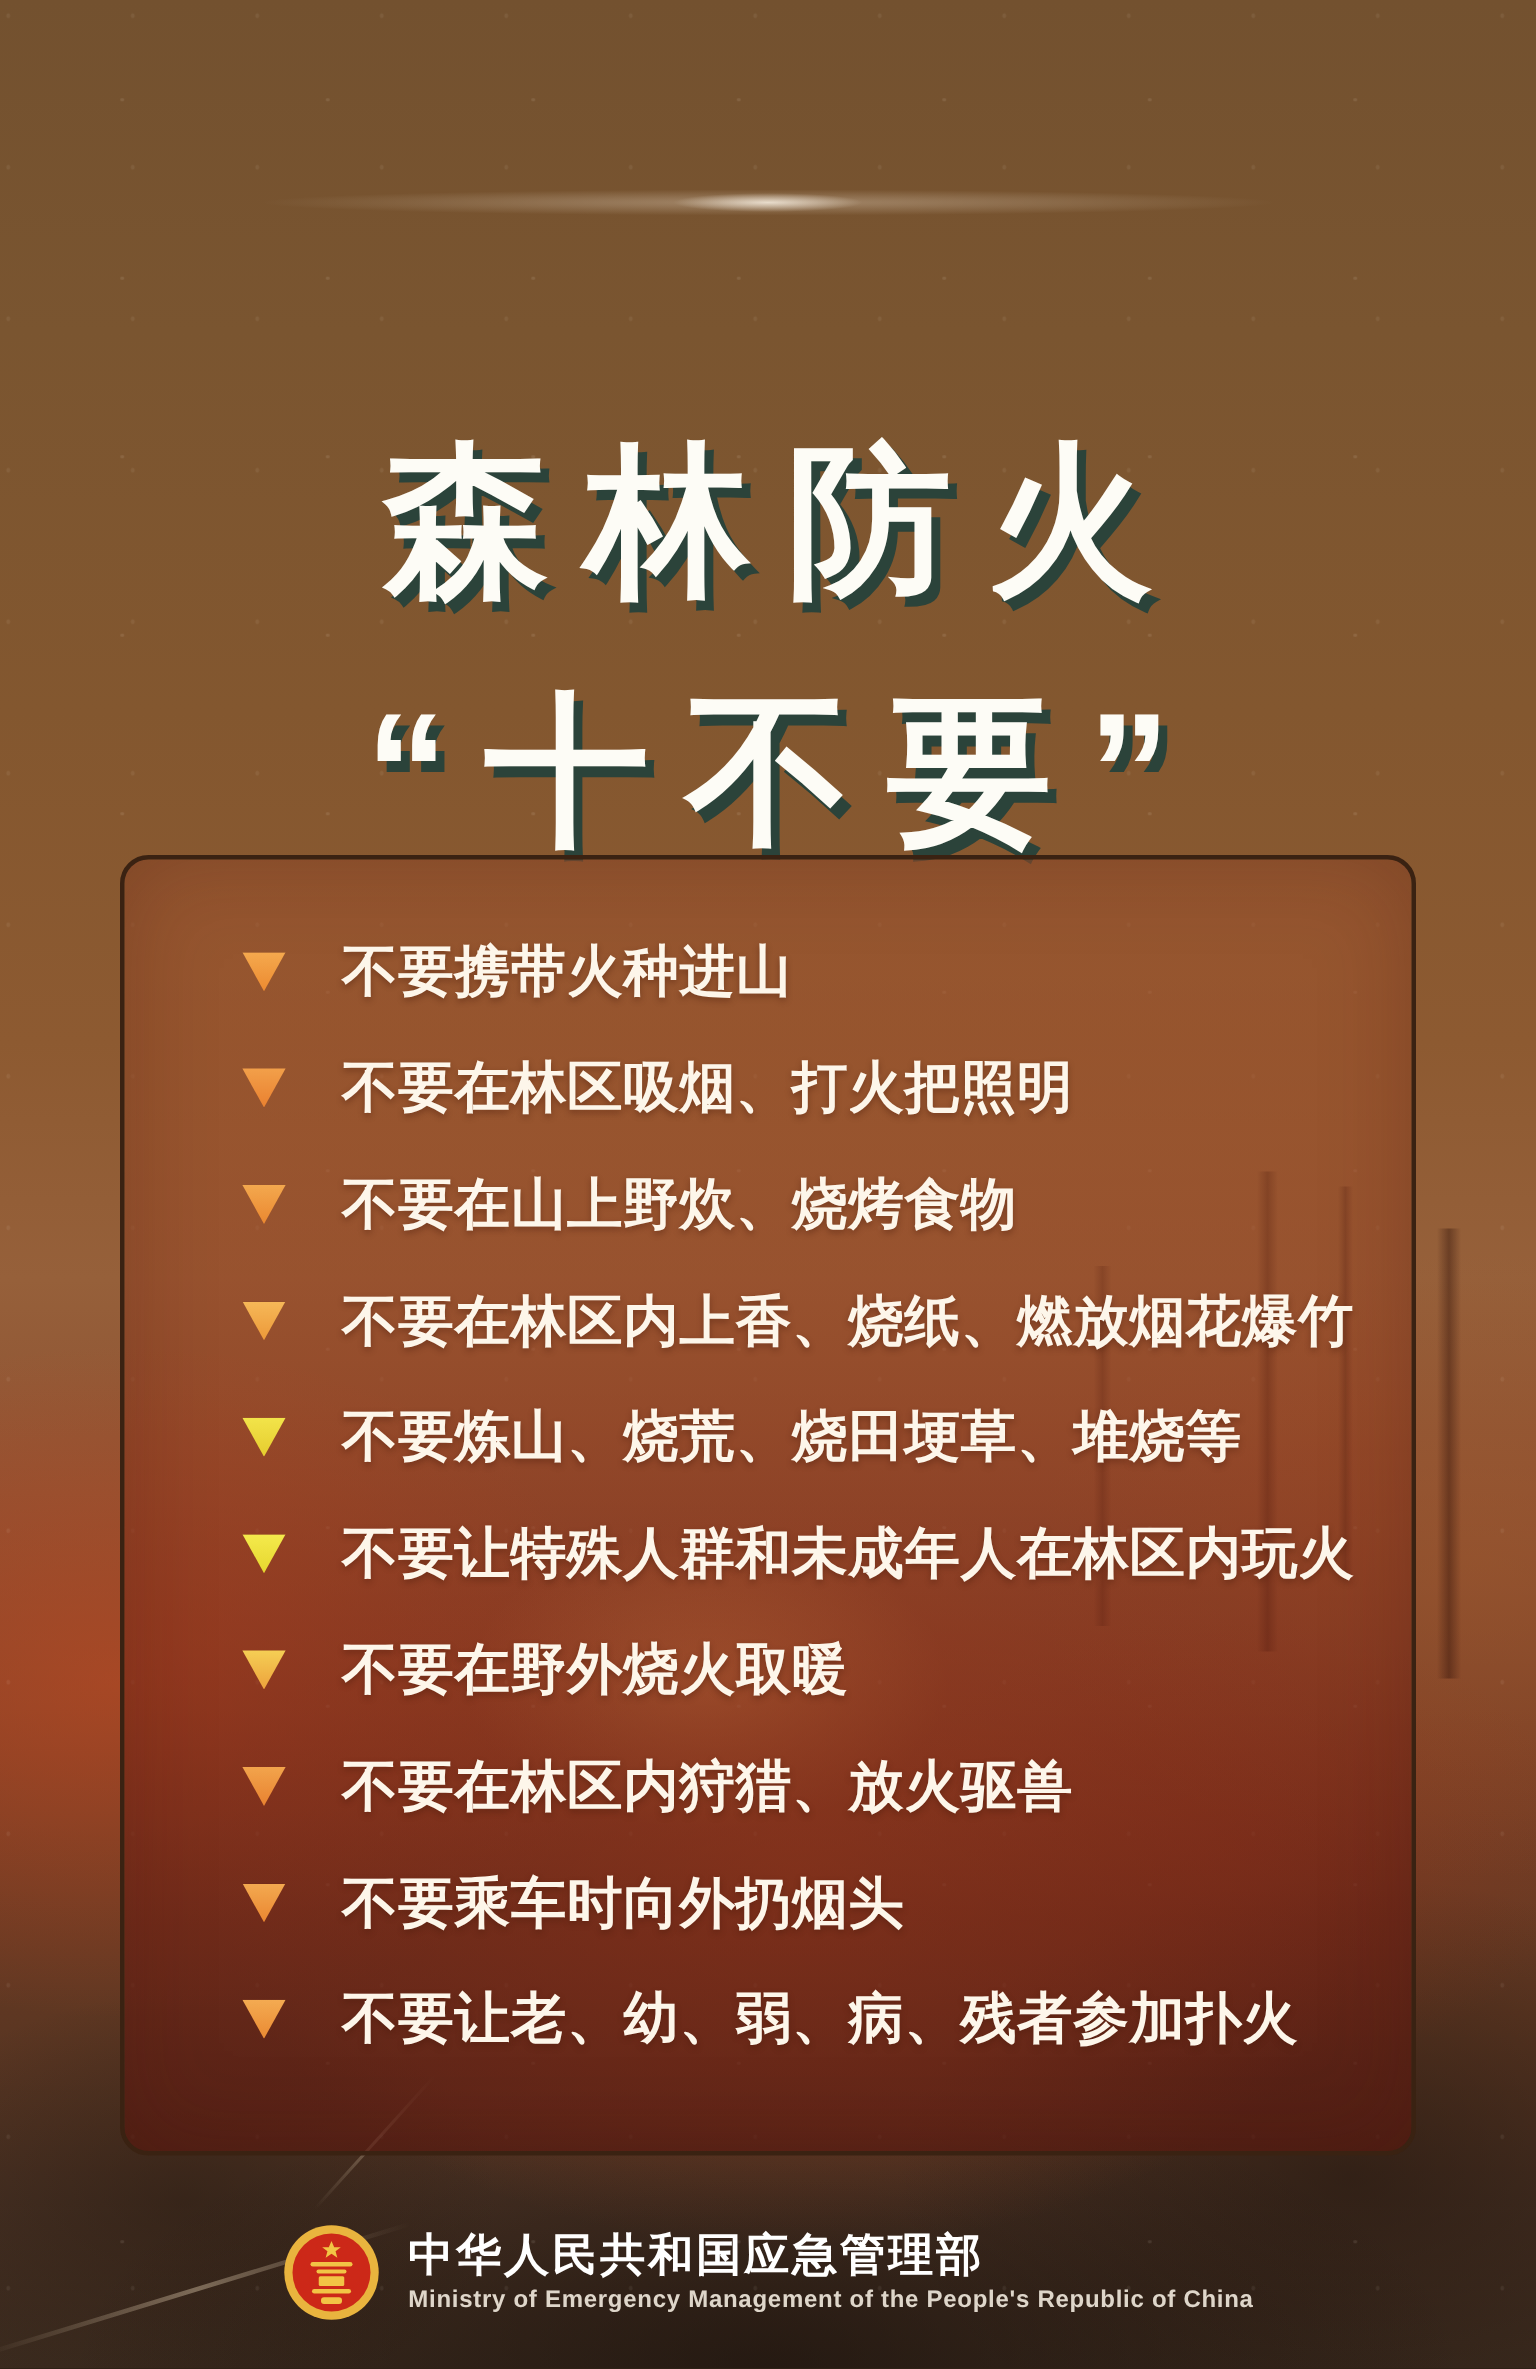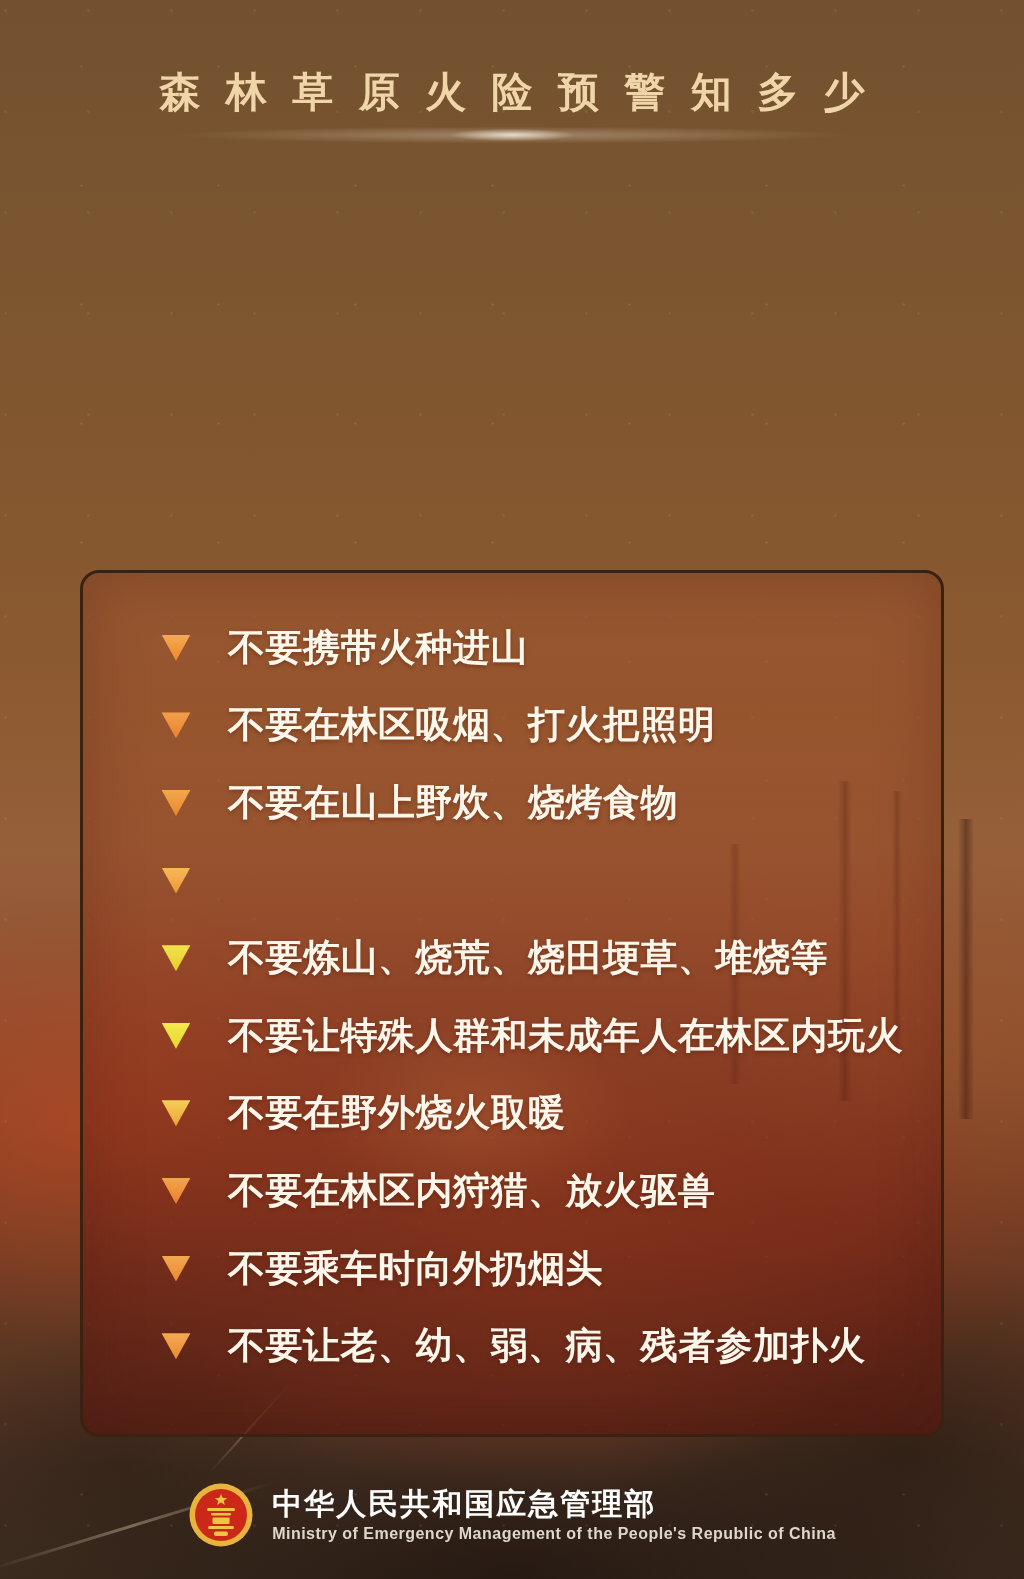--- a/index.html
+++ b/index.html
@@ -105,38 +105,40 @@
 <body>
 
 <div class="poster">
   <div class="bg-fire"></div>
   <div class="trunks"></div>
   <div class="noise"></div>
   <div class="flare"></div>
   <div class="grass-stroke g1"></div>
   <div class="grass-stroke g2"></div>
 
-  <div class="top-header">森林草原火险预警知多少</div>
+  <h1 class="title-line title-1">森林防火</h1>
+  <h1 class="title-line title-2">“十不要”</h1>
 
   <section class="panel">
     <ul class="donts-list">
       <li class="dont-item">
         <span class="bullet" style="background: linear-gradient(rgb(245, 169, 78), rgb(236, 138, 48));"></span>
         <span class="dont-text">不要携带火种进山</span>
       </li>
       <li class="dont-item">
         <span class="bullet" style="background: linear-gradient(rgb(242, 160, 74), rgb(234, 129, 48));"></span>
         <span class="dont-text">不要在林区吸烟、打火把照明</span>
       </li>
       <li class="dont-item">
         <span class="bullet" style="background: linear-gradient(rgb(243, 168, 78), rgb(235, 136, 48));"></span>
         <span class="dont-text">不要在山上野炊、烧烤食物</span>
       </li>
       <li class="dont-item">
         <span class="bullet" style="background: linear-gradient(rgb(246, 184, 88), rgb(236, 152, 56));"></span>
+        <span class="dont-text">不要在林区内上香、烧纸、燃放烟花爆竹</span>
       </li>
       <li class="dont-item">
         <span class="bullet" style="background: linear-gradient(rgb(242, 228, 74), rgb(230, 204, 46));"></span>
         <span class="dont-text">不要炼山、烧荒、烧田埂草、堆烧等</span>
       </li>
       <li class="dont-item">
         <span class="bullet" style="background: linear-gradient(rgb(244, 234, 76), rgb(230, 214, 46));"></span>
         <span class="dont-text">不要让特殊人群和未成年人在林区内玩火</span>
       </li>
       <li class="dont-item">

